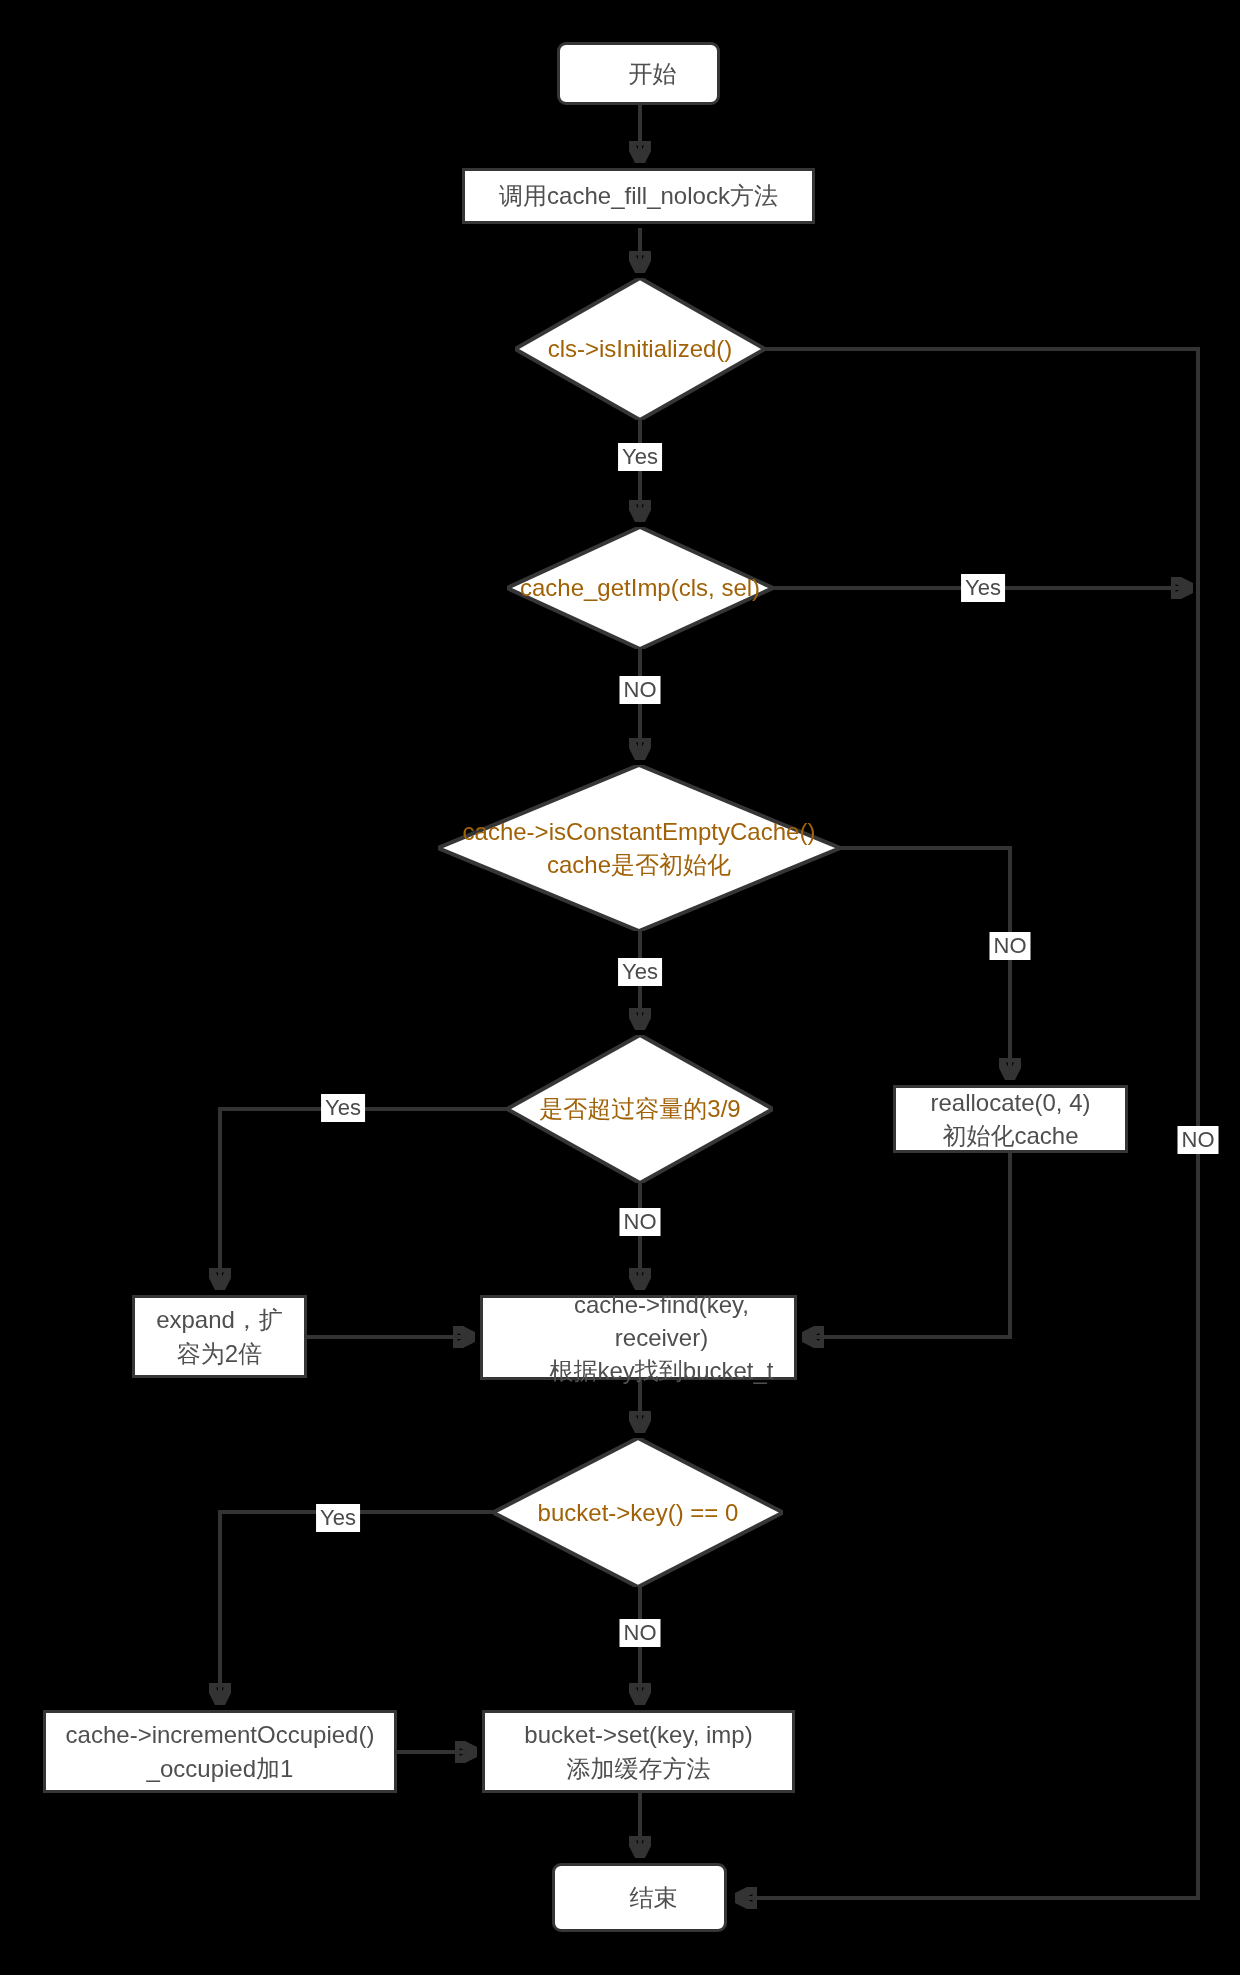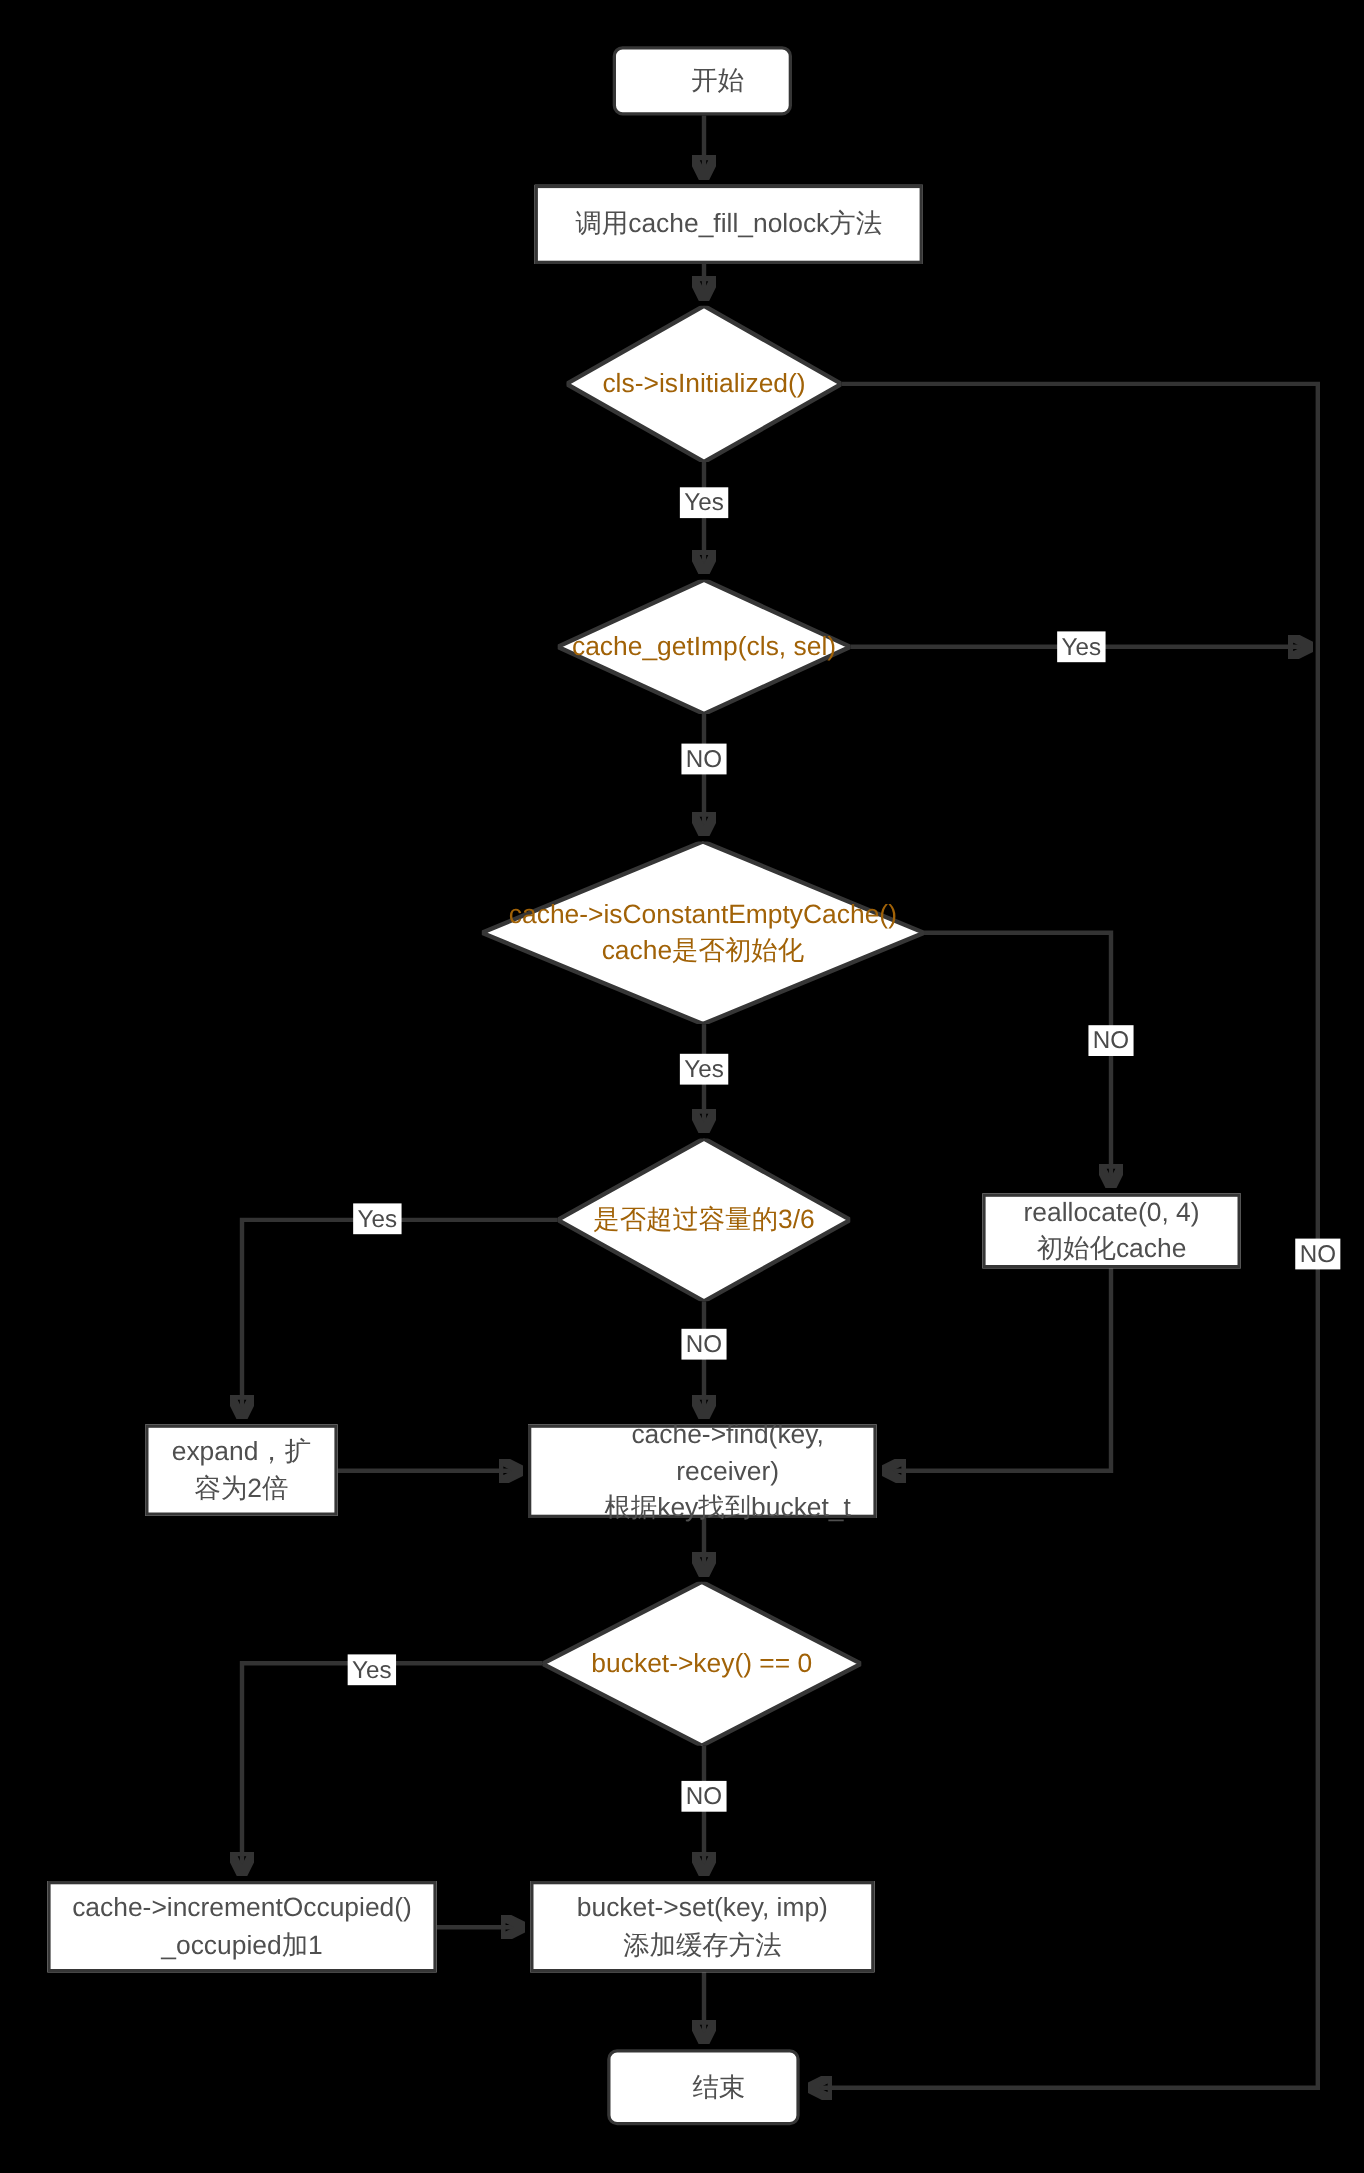--- a/index.html
+++ b/index.html
@@ -69,21 +69,21 @@
     <path d="M307,1337 H473" marker-end="url(#arr)"></path>
     <path d="M640,1380 V1431" marker-end="url(#arr)"></path>
     <path d="M493,1512 H220 V1703" marker-end="url(#arr)"></path>
     <path d="M640,1587 V1703" marker-end="url(#arr)"></path>
     <path d="M397,1752 H475" marker-end="url(#arr)"></path>
     <path d="M640,1793 V1856" marker-end="url(#arr)"></path>
   </svg>
 
   <div class="node rounded" style="left:557px;top:42px;width:163px;height:63px;">开始</div>
 
-  <div class="node" style="left:462px;top:168px;width:353px;height:72px;margin-left:24px;">调用cache_fill_nolock方法</div>
+  <div class="node" style="left:462px;top:168px;width:353px;height:56px;">调用cache_fill_nolock方法</div>
 
   <div class="diamond" style="left:515px;top:278px;width:250px;height:142px;">
     <svg viewBox="0 0 100 100" preserveAspectRatio="none">
         <polygon points="50,0 100,50 50,100 0,50"></polygon>
       </svg>
     <div class="dtext">cls-&gt;isInitialized()</div>
   </div>
 
   <div class="diamond" style="left:507px;top:527px;width:266px;height:122px;">
     <svg viewBox="0 0 100 100" preserveAspectRatio="none">
@@ -100,21 +100,21 @@
 cache是否初始化</div>
   </div>
 
   <div class="node" style="left:893px;top:1085px;width:235px;height:68px;">reallocate(0, 4)
 初始化cache</div>
 
   <div class="diamond" style="left:507px;top:1035px;width:266px;height:148px;">
     <svg viewBox="0 0 100 100" preserveAspectRatio="none">
         <polygon points="50,0 100,50 50,100 0,50"></polygon>
       </svg>
-    <div class="dtext">是否超过容量的3/6</div>
+    <div class="dtext">是否超过容量的3/9</div>
   </div>
 
   <div class="node" style="left:132px;top:1295px;width:175px;height:83px;">expand，扩
 容为2倍</div>
 
   <div class="node" style="left:480px;top:1295px;width:317px;height:85px;padding-left:46px;">cache-&gt;find(key, receiver)
 根据key找到bucket_t</div>
 
   <div class="diamond" style="left:493px;top:1438px;width:290px;height:149px;">
     <svg viewBox="0 0 100 100" preserveAspectRatio="none">

